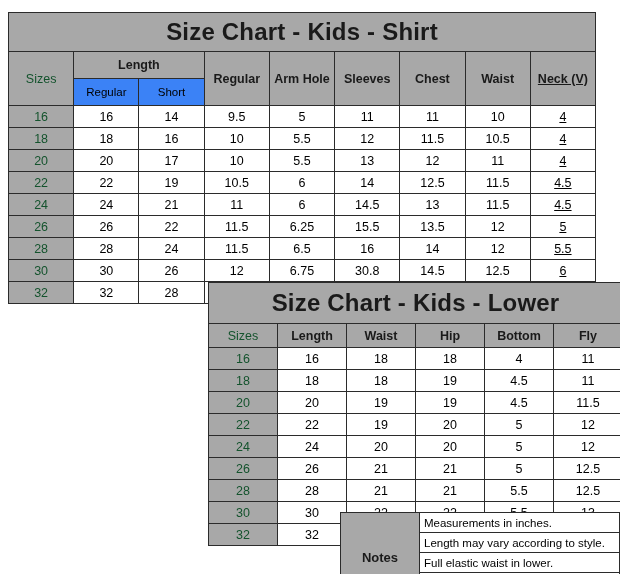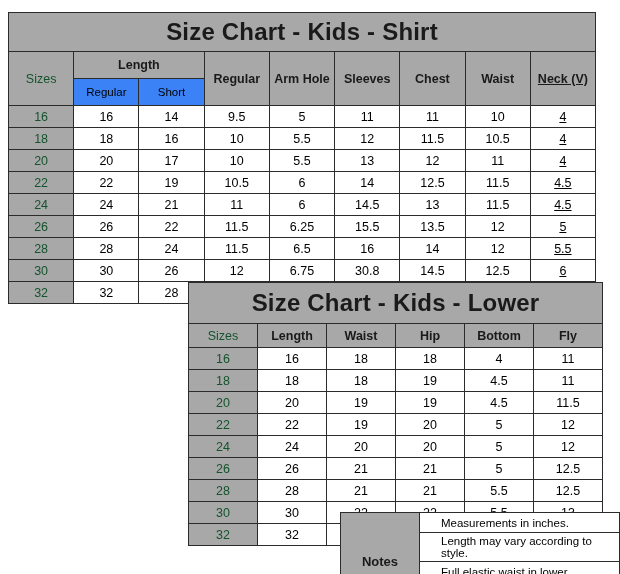--- a/index.html
+++ b/index.html
@@ -69,21 +69,21 @@
   table.shirt td.c-sl    { width: 68px; }
   table.shirt td.c-ch    { width: 68px; }
   table.shirt td.c-wa    { width: 68px; }
   table.shirt td.c-nk    { width: 70px; text-decoration: underline; }
   table.shirt .data-row td { height: 17px; }
   table.shirt .hdr-row td { height: 22px; }
 
   
   .lower-wrap {
     position: absolute;
-    left: 188px;
+    left: 208px;
     top: 282px;
     width: 360px;
   }
   table.lower { width: 415px; }
   table.lower td.l-sizes  { width: 70px; }
   table.lower td.l-length { width: 74px; }
   table.lower td.l-waist  { width: 68px; }
   table.lower td.l-hip    { width: 68px; }
   table.lower td.l-bottom { width: 70px; }
   table.lower td.l-fly    { width: 65px; }
@@ -101,21 +101,21 @@
   table.notes { width: 280px; }
   table.notes td.notes-label {
     width: 74px;
     background: #a8a8a8;
     font-weight: bold;
     font-size: 13px;
     color: #1a1a1a;
   }
   table.notes td.note-line {
     text-align: left;
-    padding-left: 21px;
+    padding-left: 4px;
     font-size: 11.5px;
     height: 15px;
   }
 </style>
 </head>
 <body>
 
 <div class="shirt-wrap">
   <table class="shirt">
     <tbody>

